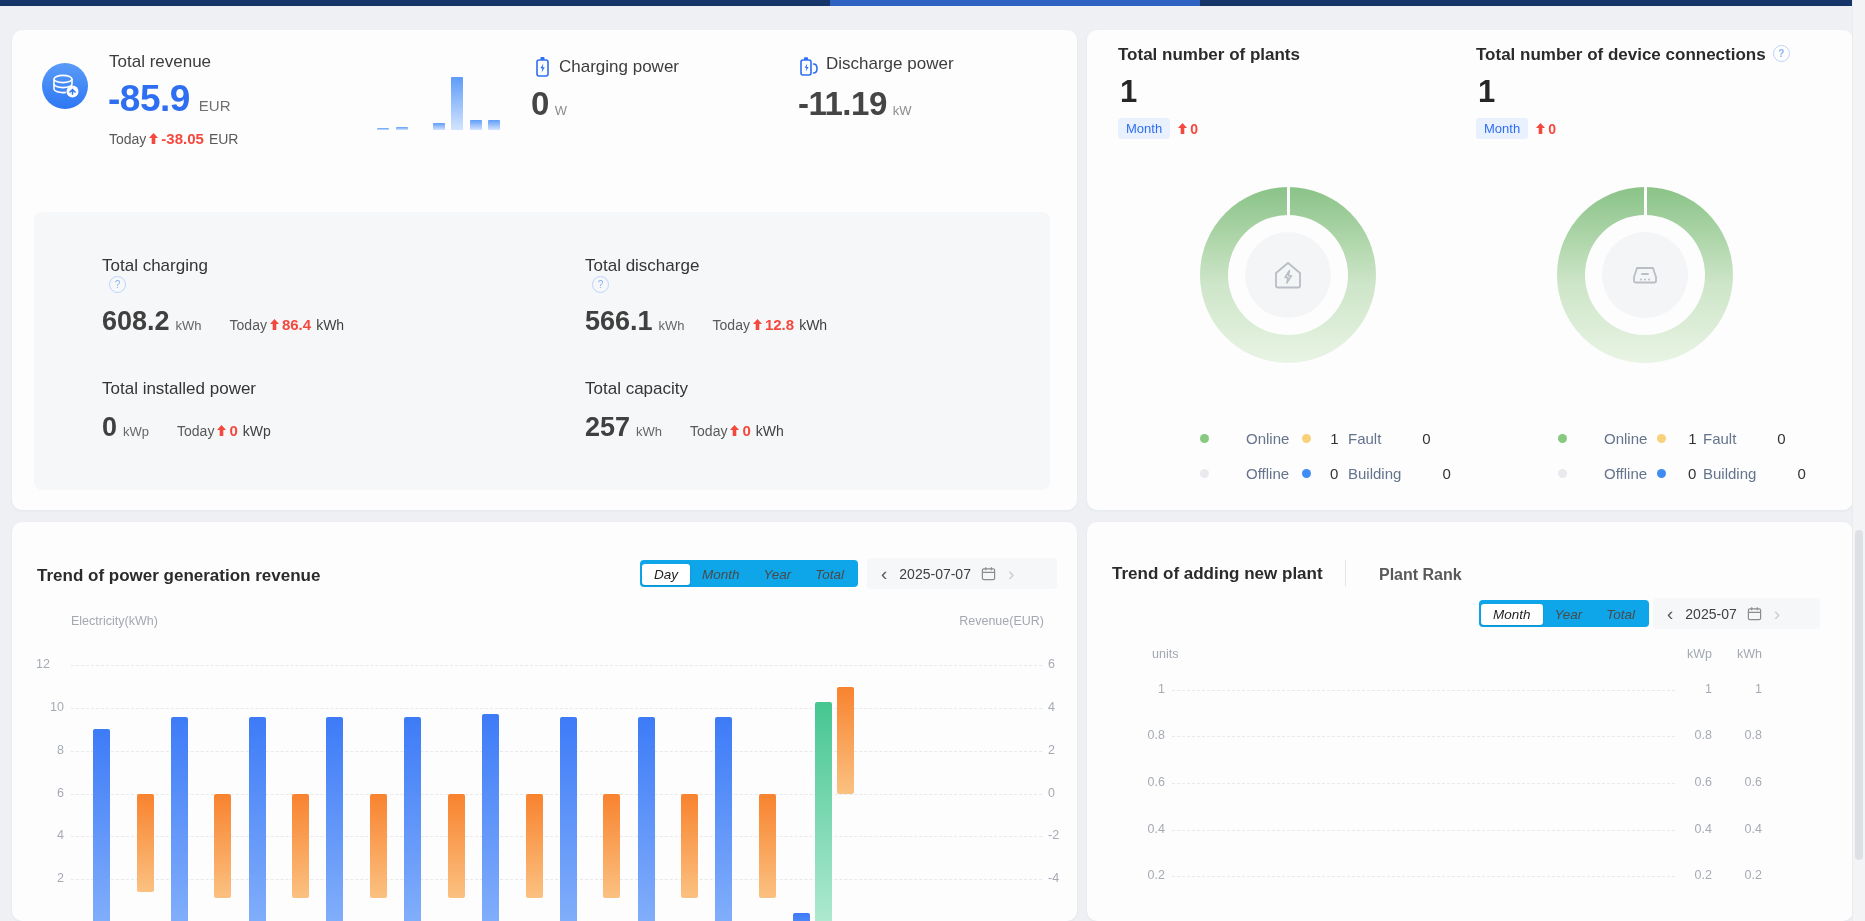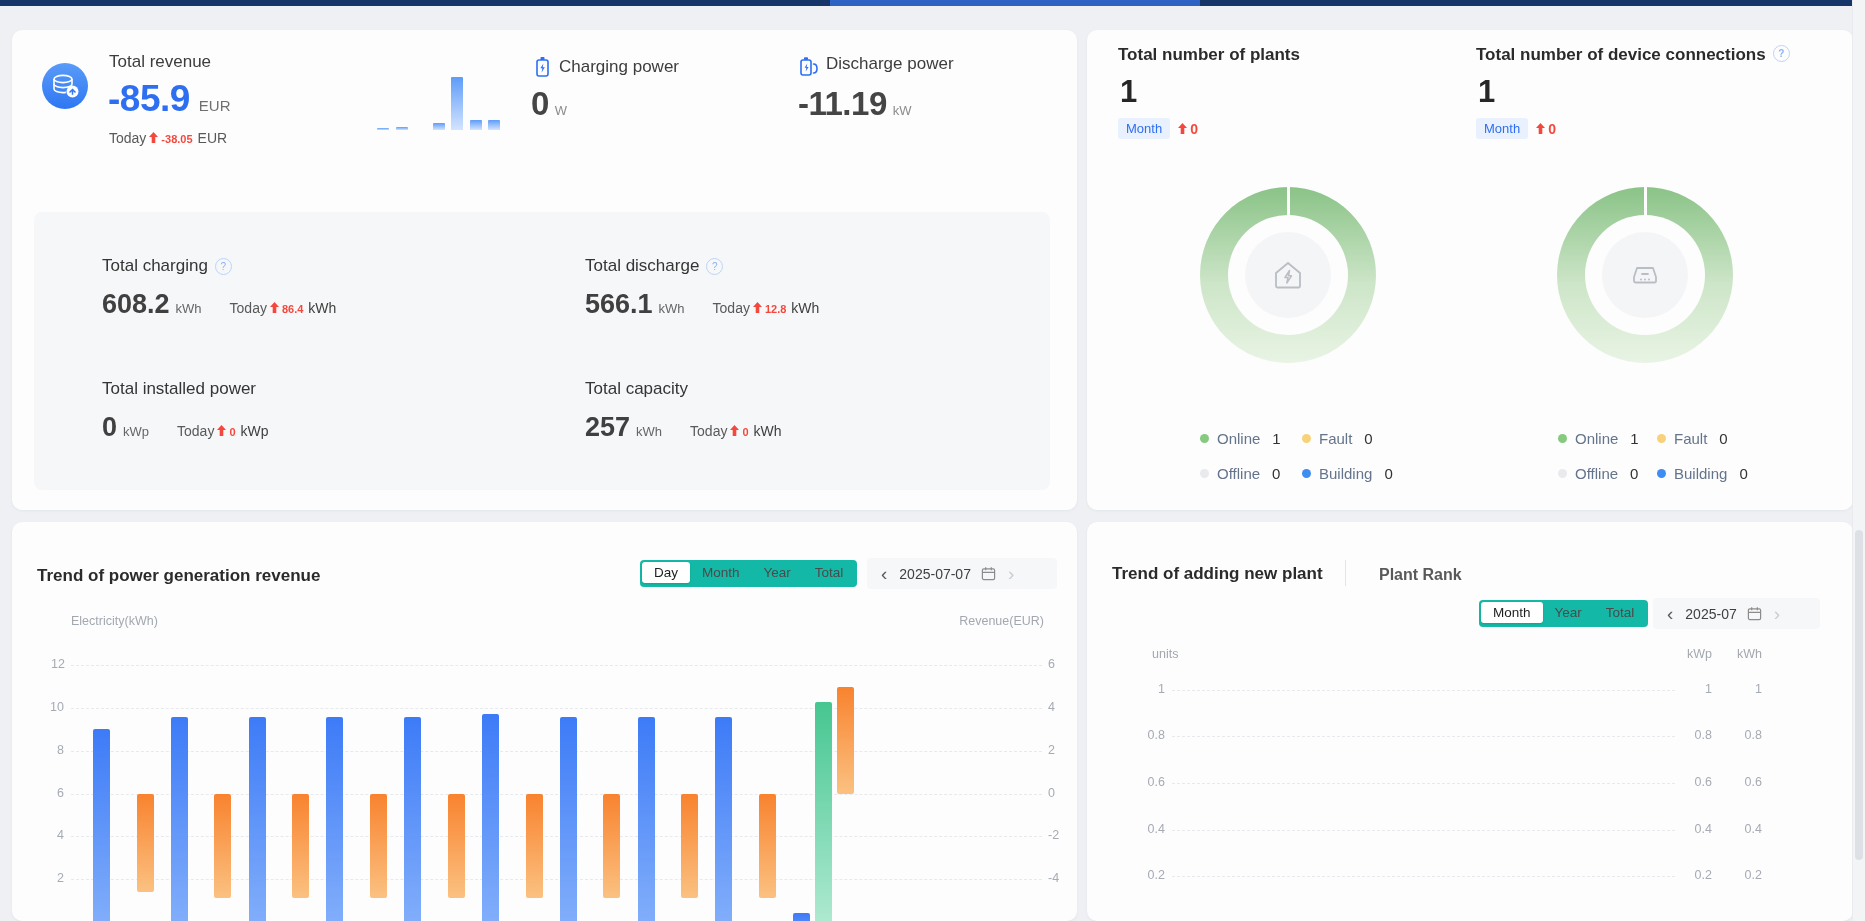--- a/index.html
+++ b/index.html
@@ -16,48 +16,48 @@
   
   #scrollbar-track{position:absolute;right:0;top:0;width:12px;height:921px;background:#f3f4f6;border-left:1px solid #e9ebee;}
   #scrollbar-thumb{position:absolute;right:2px;top:530px;width:8px;height:330px;background:#dde0e5;border-radius:4px;}
   
   .sec-title{font-size:17px;font-weight:700;color:#2b2b2b;}
   .label-17{font-size:17px;color:#3d3d3d;}
   .big-num{font-size:33px;font-weight:700;color:#454545;letter-spacing:-0.5px;}
   .unit{font-size:13px;color:#8c8c8c;margin-left:6px;}
   .baseline-row{display:flex;align-items:baseline;}
   .today-label{font-size:14px;color:#595959;}
-  .today-red{font-size:11px;font-weight:700;color:#f5483d;}
+  .today-red{font-size:15px;font-weight:700;color:#f5483d;}
   .arrow-up{display:inline-block;margin:0 3px;}
   .help{display:inline-flex;align-items:center;justify-content:center;width:15px;height:15px;border-radius:50%;border:1px solid #bdd4f9;color:#8cb2f3;font-size:10px;margin-left:7px;flex:none;}
   
   .rev-value{font-size:37px;font-weight:700;color:#2e6ff2;letter-spacing:-0.5px;}
   .rev-unit{font-size:15px;color:#707070;margin-left:9px;}
   
   #stats-panel{left:22px;top:182px;width:1016px;height:278px;background:#f6f7f9;border-radius:8px;}
   .stat{position:absolute;}
-  .stat-label-row{display:flex;align-items:center;font-size:17px;color:#353535;margin-bottom:13px;}
+  .stat-label-row{display:flex;align-items:flex-start;font-size:17px;color:#353535;margin-bottom:13px;flex-direction:column;}
   .stat-value{font-size:27px;font-weight:700;color:#404040;}
   .stat-unit{font-size:13px;color:#666;margin-left:6px;}
   .stat .today-label{margin-left:28px;}
   .stat .today-unit{font-size:14px;color:#404040;}
   
   .badge{display:inline-block;background:#e8f1fd;color:#2e6ff2;font-size:13px;padding:3px 8px;border-radius:3px;}
   .delta-red{font-size:14px;font-weight:700;color:#f5483d;}
   .plants-value{font-size:31px;font-weight:700;color:#262626;}
   .donut{position:absolute;width:176px;height:176px;border-radius:50%;background:linear-gradient(180deg,#8ac387 0%,#cde5c8 55%,#e9f4e4 100%);}
   .donut .hole{position:absolute;inset:28px;background:#fdfdfe;border-radius:50%;}
   .donut .gap{position:absolute;left:86.5px;top:0;width:3px;height:29px;background:#fdfdfe;}
   .donut .inner{position:absolute;inset:45px;background:#f4f5f7;border-radius:50%;display:flex;align-items:center;justify-content:center;}
-  .legend-item{position:absolute;display:flex;align-items:center;cursor:pointer;}
+  .legend-item{position:absolute;display:flex;align-items:center;cursor:pointer;gap:29px;}
   .legend-dot{width:9px;height:9px;border-radius:50%;margin-right:8px;flex:none;}
   .legend-label{font-size:15px;color:#64748b;}
   .legend-value{font-size:15px;color:#333;margin-left:12px;}
   
-  .tab-group{position:absolute;display:flex;align-items:flex-start;background:#14b8a6;border-radius:4px;padding:2px;height:27px;box-sizing:border-box;}
+  .tab-group{position:absolute;display:flex;align-items:flex-end;background:#0ea5e9;border-radius:4px;padding:2px;height:27px;box-sizing:border-box;font-style:italic;}
   .tab{font-size:13.5px;color:#4a4a4a;padding:3px 12px;border-radius:3px;cursor:pointer;white-space:nowrap;}
   .tab.active{background:#ffffff;color:#1f1f1f;box-shadow:0 1px 2px rgba(0,0,0,0.12);}
   .date-picker{position:absolute;display:flex;align-items:center;background:#f6f7f9;border-radius:4px;height:31px;box-sizing:border-box;padding:0 12px;gap:10px;}
   .chev{font-size:19px;line-height:1;color:#595959;cursor:pointer;padding:0 2px;}
   .chev.disabled{color:#c9ccd1;}
   .date-text{font-size:14px;color:#404040;}
   .axis-name{position:absolute;font-size:12.5px;color:#a3a8b0;}
   .gridline{position:absolute;border-top:1px dashed #e7e9ec;height:0;}
   .tick{position:absolute;font-size:12.5px;color:#a6abb3;}
   .bar{position:absolute;}
@@ -308,21 +308,21 @@
       <line x1="5" y1="1.2" x2="5" y2="4.5" stroke="#8c8c8c" stroke-width="1.3"></line>
       <line x1="11" y1="1.2" x2="11" y2="4.5" stroke="#8c8c8c" stroke-width="1.3"></line>
       <line x1="1.5" y1="6.8" x2="14.5" y2="6.8" stroke="#8c8c8c" stroke-width="1.3"></line>
     </svg>
     <span class="chev disabled">›</span>
   </div>
   <div class="axis-name" style="left:59px;top:92px">Electricity(kWh)</div>
   <div class="axis-name" style="left:872px;top:92px;width:160px;text-align:right">Revenue(EUR)</div>
   <div class="abs" id="chart3-plot" style="left:0;top:0;width:1065px;height:399px">
       <div class="gridline" style="left: 59px; width: 971px; top: 143.2px;"></div>
-      <div class="tick" style="left: 15px; width: 38px; top: 135.2px; text-align: right;">12</div>
+      <div class="tick" style="left: 24px; width: 38px; top: 135.2px; text-align: left;">12</div>
       <div class="gridline" style="left: 59px; width: 971px; top: 186px;"></div>
       <div class="tick" style="left: 14px; width: 38px; top: 178px; text-align: right;">10</div>
       <div class="gridline" style="left: 59px; width: 971px; top: 228.8px;"></div>
       <div class="tick" style="left: 14px; width: 38px; top: 220.8px; text-align: right;">8</div>
       <div class="gridline" style="left: 59px; width: 971px; top: 271.6px;"></div>
       <div class="tick" style="left: 14px; width: 38px; top: 263.6px; text-align: right;">6</div>
       <div class="gridline" style="left: 59px; width: 971px; top: 314.4px;"></div>
       <div class="tick" style="left: 14px; width: 38px; top: 306.4px; text-align: right;">4</div>
       <div class="gridline" style="left: 59px; width: 971px; top: 357.2px;"></div>
       <div class="tick" style="left: 14px; width: 38px; top: 349.2px; text-align: right;">2</div>

